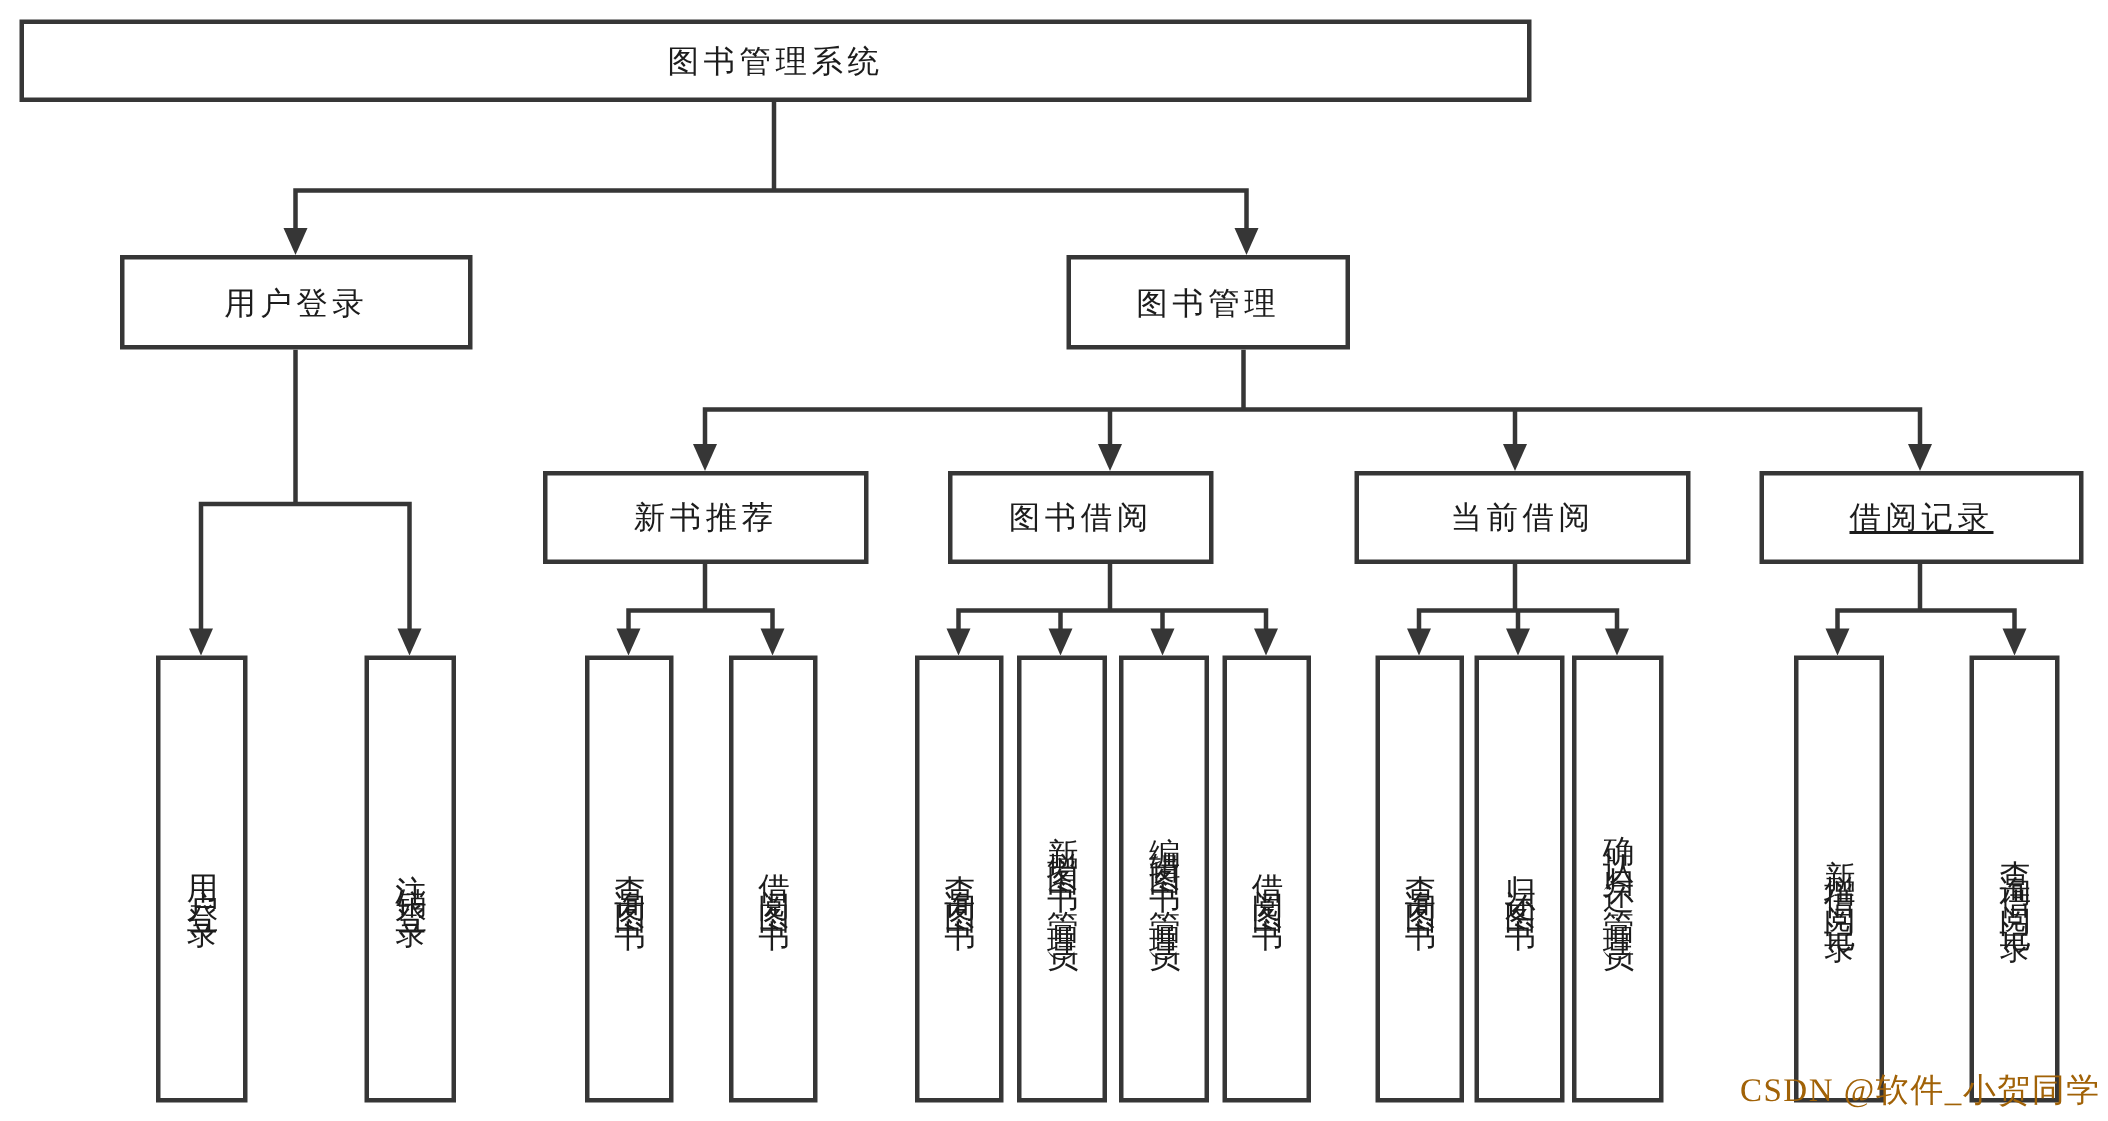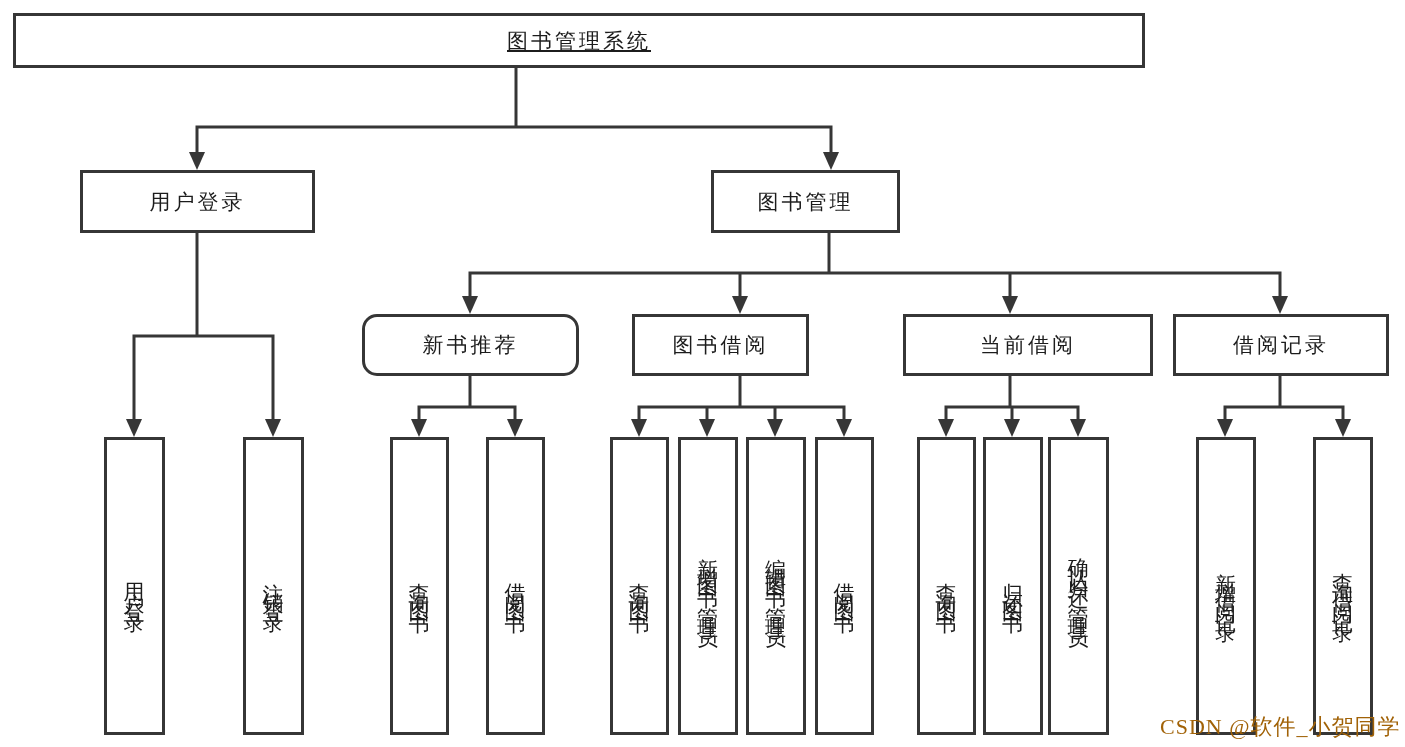--- a/index.html
+++ b/index.html
@@ -39,29 +39,29 @@
   }
   .node.vert {
     writing-mode: vertical-rl;
     text-orientation: mixed;
     letter-spacing: 10px;
     font-size: 21px;
     white-space: normal;
     line-height: 1;
   }
   
-  .n-root  { left: 13px;   top: 13px;  width: 1132px; height: 55px; text-decoration: underline; }
+  .n-root  { left: 13px;   top: 13px;  width: 1008px; height: 55px; }
   
   .n-login { left: 80px;   top: 170px; width: 235px;  height: 63px; }
   .n-mgmt  { left: 711px;  top: 170px; width: 189px;  height: 63px; }
   
-  .n-sec1  { left: 362px;  top: 314px; width: 217px;  height: 62px; border-radius: 15px; }
+  .n-sec1  { left: 362px;  top: 314px; width: 217px;  height: 62px; }
   .n-sec2  { left: 632px;  top: 314px; width: 177px;  height: 62px; }
-  .n-sec3  { left: 903px;  top: 314px; width: 250px;  height: 62px; }
-  .n-sec4  { left: 1173px; top: 314px; width: 216px;  height: 62px; }
+  .n-sec3  { left: 903px;  top: 314px; width: 224px;  height: 62px; }
+  .n-sec4  { left: 1173px; top: 314px; width: 216px;  height: 62px; text-decoration: underline; }
   
   .leaf { top: 437px; width: 61px; height: 298px; }
   .n-u1  { left: 104px;  }
   .n-u2  { left: 243px;  }
   .n-a1  { left: 390px; width: 59px; }
   .n-a2  { left: 486px; width: 59px; }
   .n-b1  { left: 610px; width: 59px; }
   .n-b2  { left: 678px; width: 60px; }
   .n-b3  { left: 746px; width: 60px; }
   .n-b4  { left: 815px; width: 59px; }

